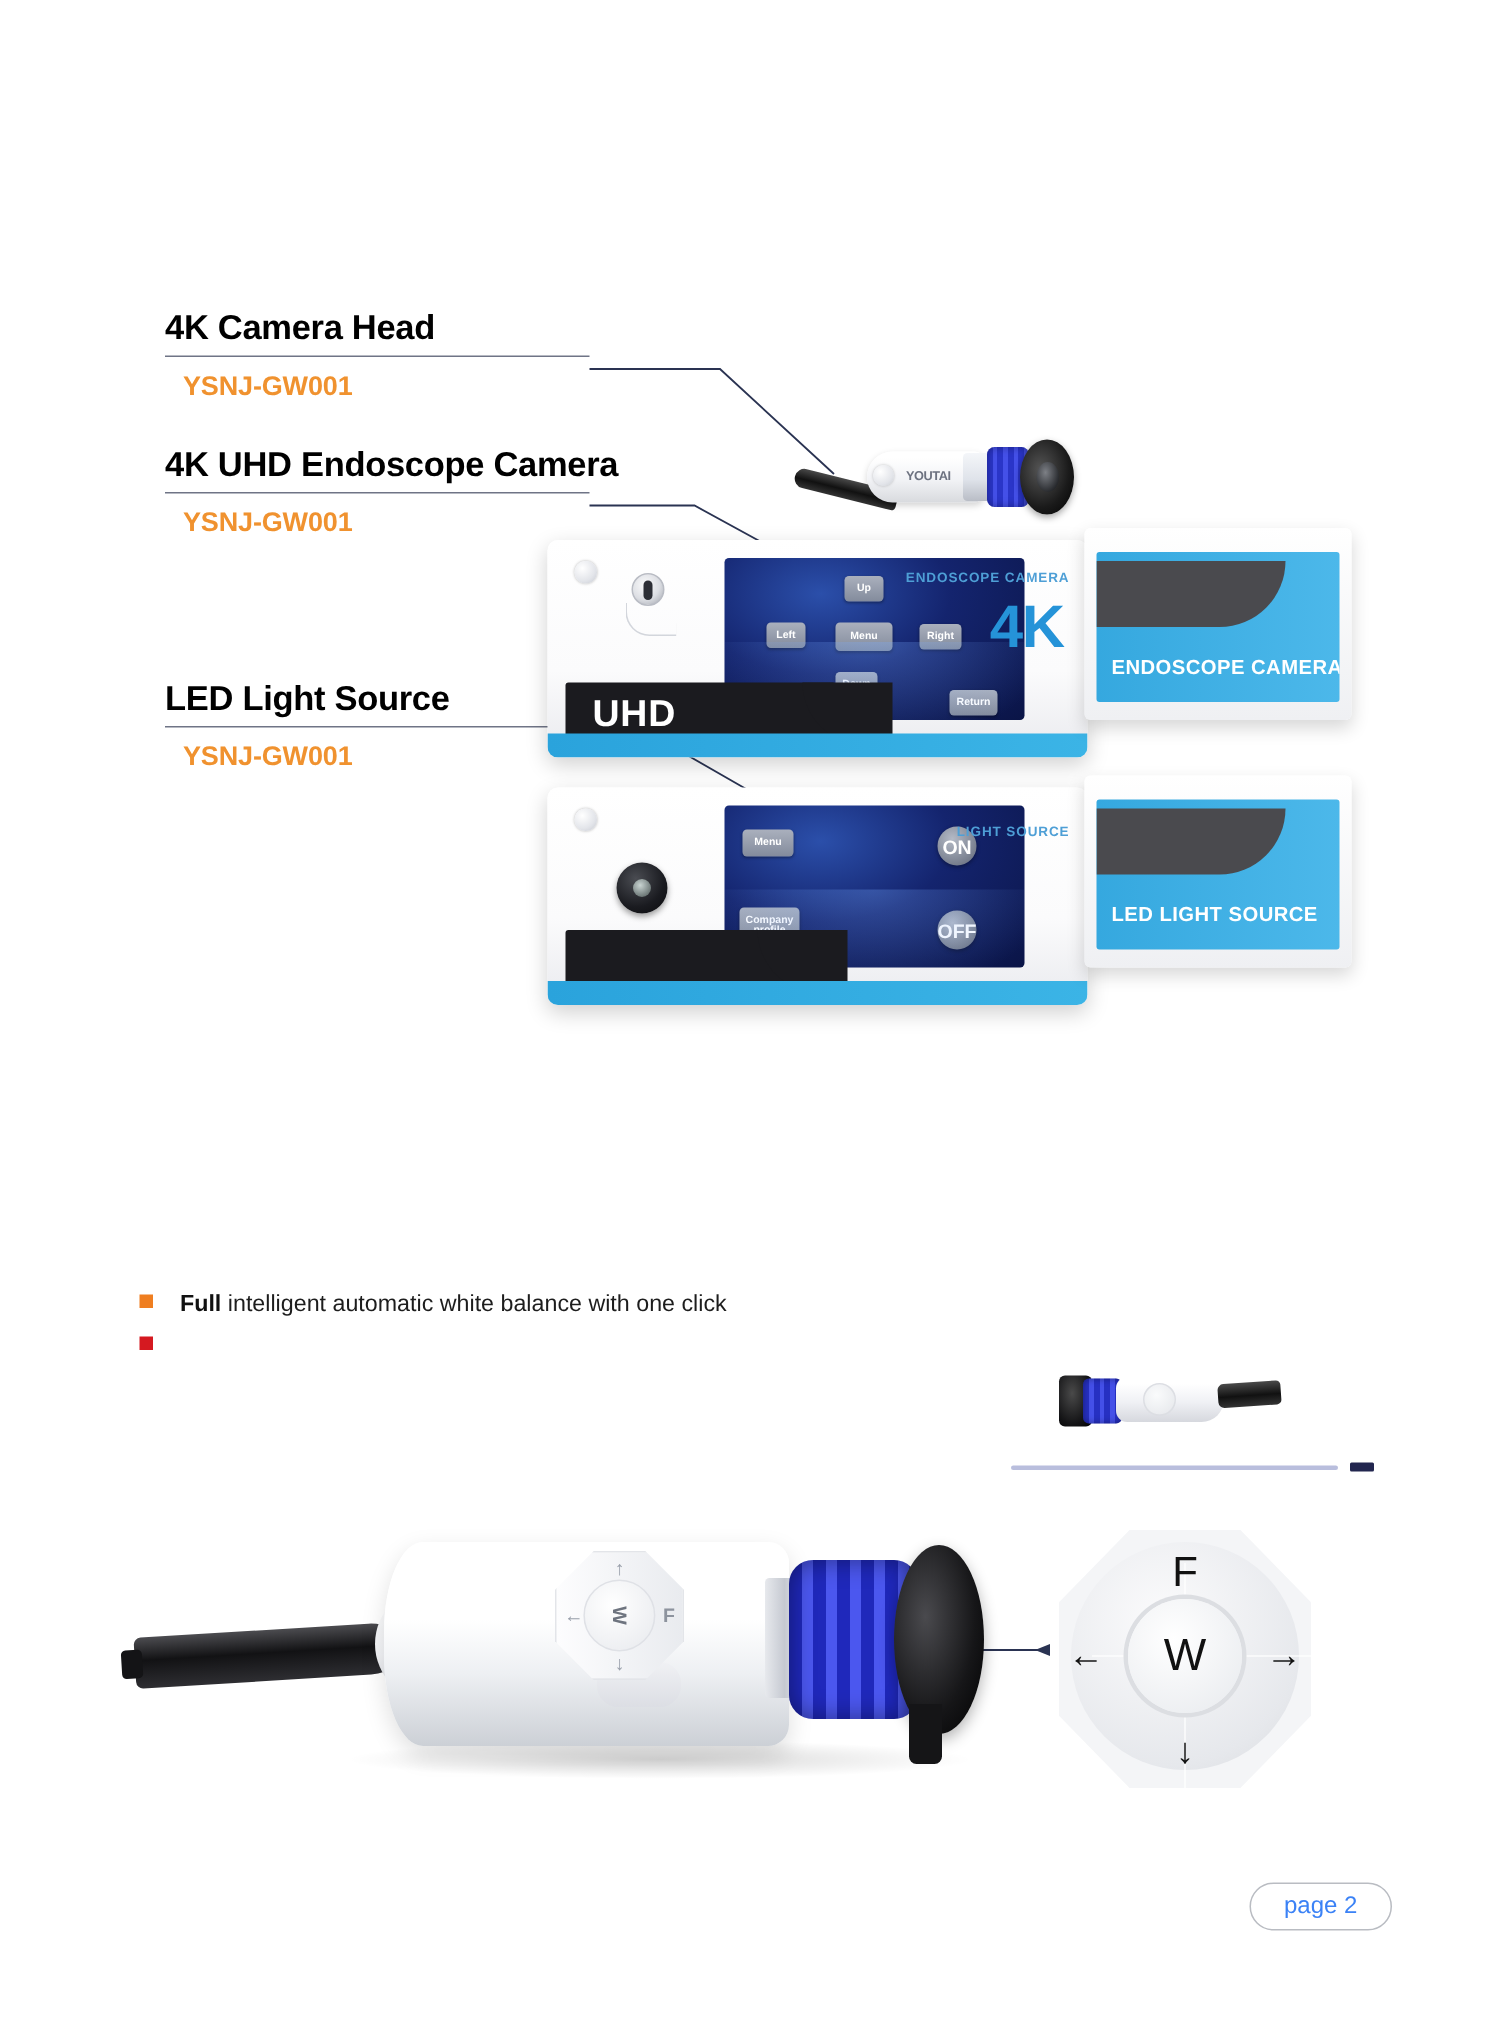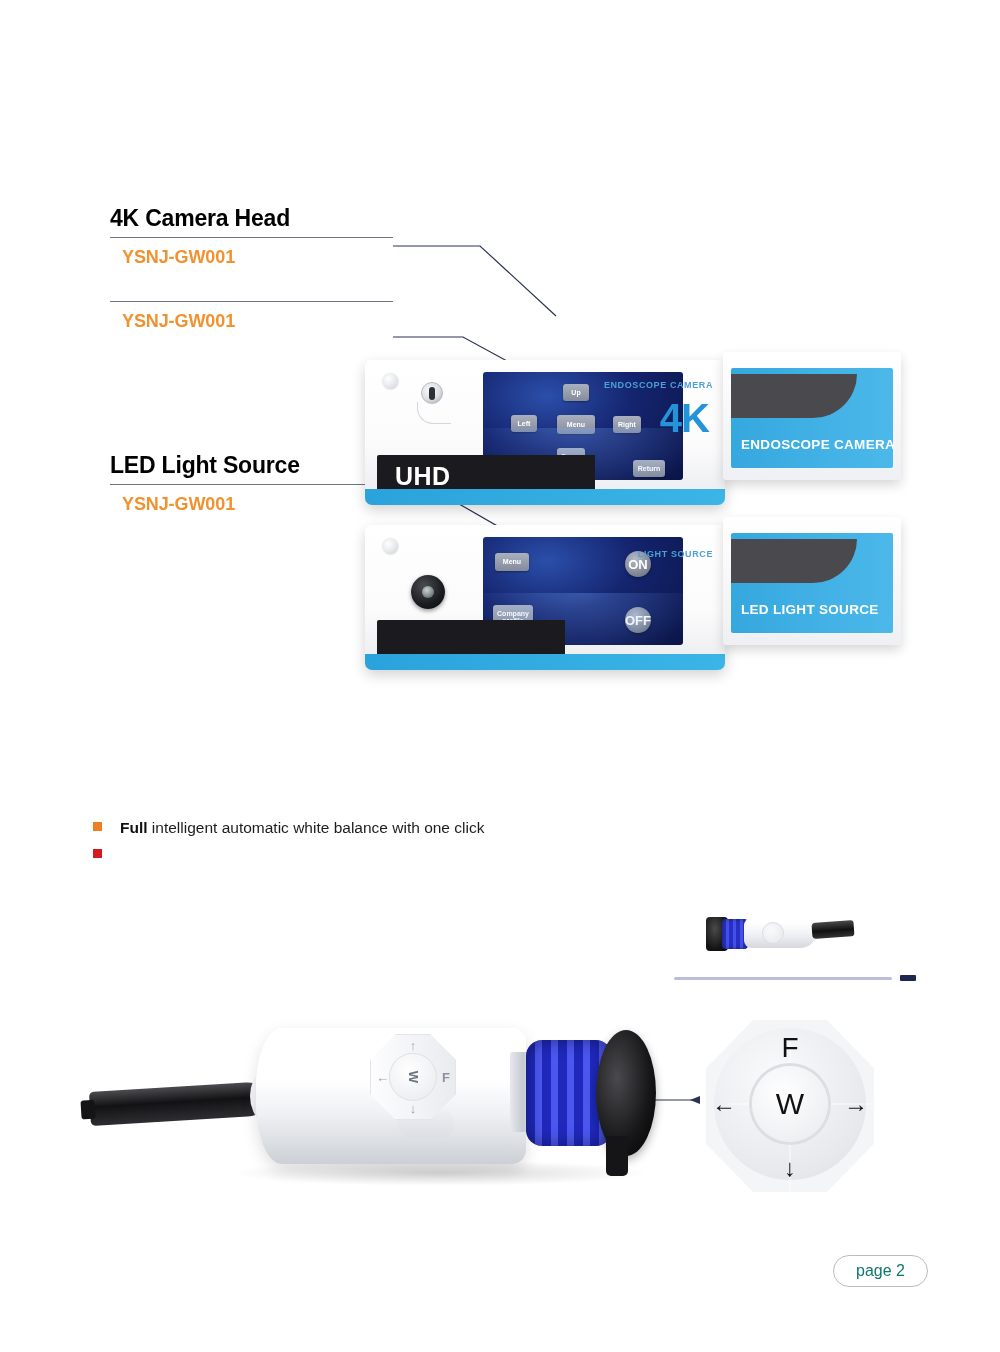--- a/index.html
+++ b/index.html
@@ -201,21 +201,21 @@
     background: #4a4a4e;
     border-radius: 0 0 60px 0;
   }
   .sidepanel .sidetxt {
     position: absolute; left: 10px; bottom: 16px;
     color: #ffffff; font-size: 13.5px; font-weight: bold; letter-spacing: .3px;
     white-space: nowrap;
   }
 
   
-  .features { position: absolute; left: 93px; top: 818px; width: 560px; }
+  .features { position: absolute; left: 93px; top: 860px; width: 560px; }
   .feat-row { display: flex; align-items: baseline; margin-bottom: 14px; }
   .feat-mark { width: 9px; height: 9px; flex: 0 0 9px; margin-right: 18px; position: relative; top: -2px; }
   .feat-txt { font-size: 15.5px; color: #1d1d1d; line-height: 1.25; }
   .feat-txt b { font-weight: bold; color: #111; }
 
   
   .fw-legend { position: absolute; left: 712px; top: 836px; }
   .fw-legend div { font-size: 17px; color: #111; margin-bottom: 12px; }
   .fw-legend b { font-weight: bold; }
 
@@ -349,21 +349,21 @@
   }
   .bd-sep2 {
     position:absolute; top:50%; left:14px; width:150px; height:1px;
     background: rgba(255,255,255,.85); transform: translateY(-50%);
   }
 
   
   .page-pill {
     position: absolute; left: 833px; top: 1255px;
     padding: 6px 22px; border: 1px solid #b9bcc2; border-radius: 16px;
-    font-size: 16px; color: #0f766e; background: #fff;
+    font-size: 16px; color: #3b82f6; background: #fff;
   }
 </style>
 </head>
 <body>
 
 <div class="page">
 
 
   <svg class="leaders" viewBox="0 0 1000 1352">
     <path d="M393 246 L480 246 L556 316" fill="none" stroke="#2a3352" stroke-width="1.2"></path>
@@ -374,32 +374,42 @@
     <path d="M690 1100 L700 1096 L700 1104 Z" fill="#2a3352"></path>
   </svg>
 
   <div class="callout" id="callout-camera-head">
     <div class="head">4K Camera Head</div>
     <div class="rule"></div>
     <div class="model">YSNJ-GW001</div>
   </div>
 
   <div class="callout" id="callout-endoscope">
+    <div class="head">4K UHD Endoscope Camera</div>
     <div class="rule"></div>
     <div class="model">YSNJ-GW001</div>
   </div>
 
   <div class="callout" id="callout-light-source">
     <div class="head">LED Light Source</div>
     <div class="rule"></div>
     <div class="model">YSNJ-GW001</div>
   </div>
 
   <div class="device-stack">
 
+    <div class="cam-head-top">
+      <div class="ch-cable"></div>
+      <div class="ch-body"></div>
+      <div class="ch-dot"></div>
+      <div class="ch-logo">YOUTAI</div>
+      <div class="ch-glass"></div>
+      <div class="ch-blue"></div>
+      <div class="ch-lens"></div>
+    </div>
 
     <div class="console" style="left:35px; top:75px;">
       <div class="face">
         <div class="screw" style="left:18px; top:14px;"></div>
         <div class="port"></div>
         <div class="cord"></div>
 
         <div class="screen">
           <div class="scr-btn" style="left:80px; top:12px; width:26px; height:17px;">Up</div>
           <div class="scr-btn" style="left:28px; top:43px; width:26px; height:17px;">Left</div>

